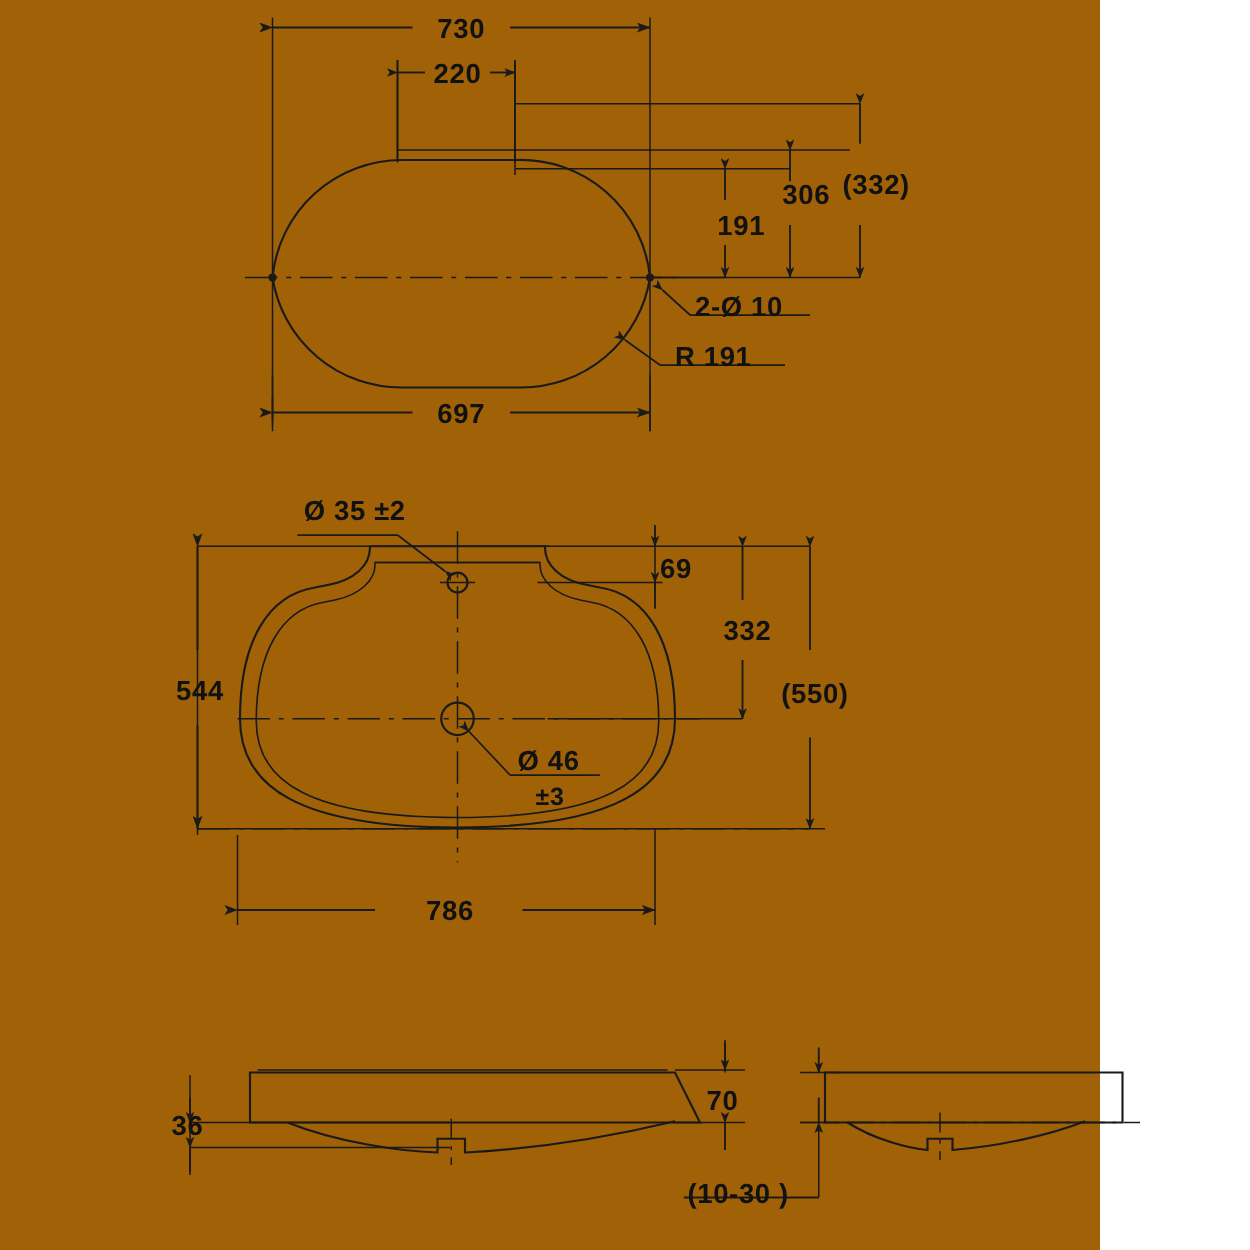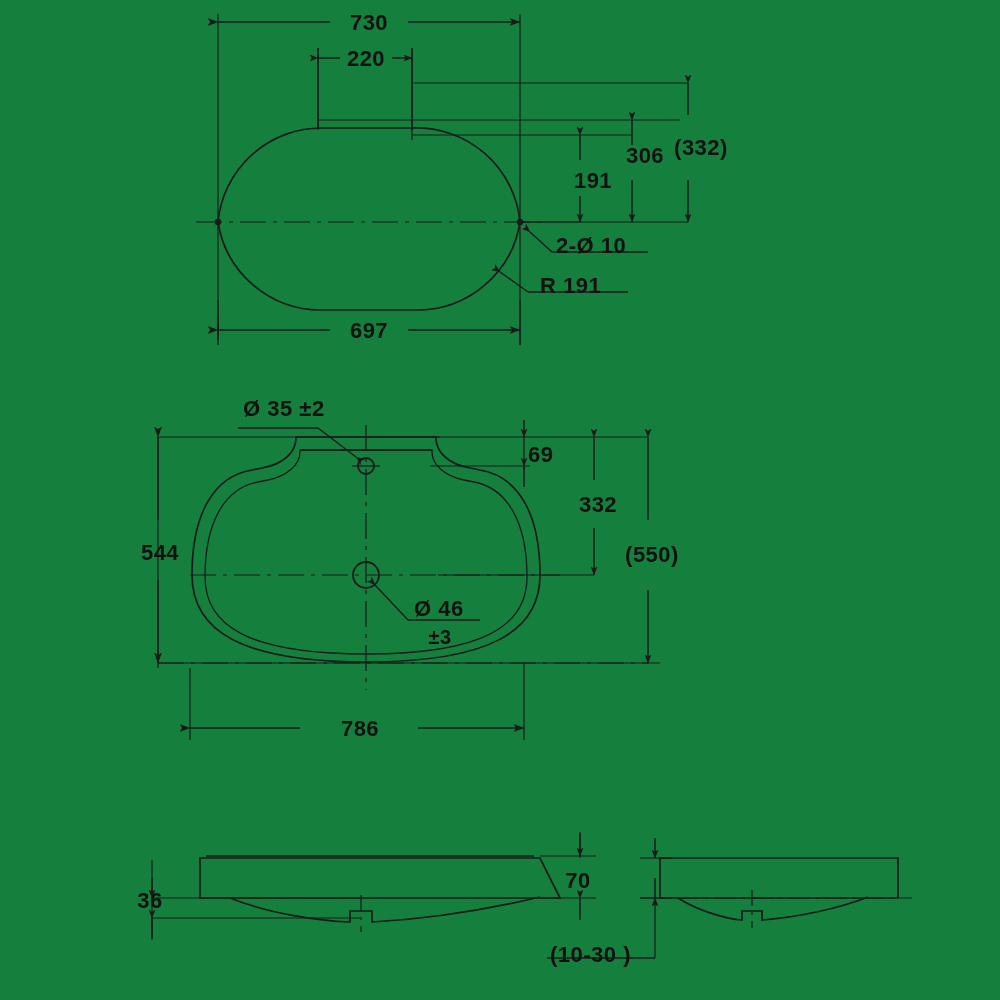--- a/index.html
+++ b/index.html
@@ -2,21 +2,21 @@
 <html><head>
 <meta charset="utf-8">
 <style>
   html,body{margin:0;padding:0;background:#ffffff;}
   body{
     width:1000px;height:1000px;
     font-family:"Liberation Sans", sans-serif;
     color:#1a1a1a;
     overflow:hidden;
   }
-  #sheet{position:relative;width:1000px;height:1000px;background:#15803d;}
+  #sheet{position:relative;width:880px;height:1000px;background:#a16207;}
   #sheet svg{position:absolute;top:0;left:0;width:1000px;height:1000px;}
   .dimtext{
     font-family:"Liberation Sans", sans-serif;
     font-size:22px;
     fill:#111;
     font-weight:600;
     letter-spacing:0.5px;
   }
   .dimtext.small{font-size:20px;}
 </style>

